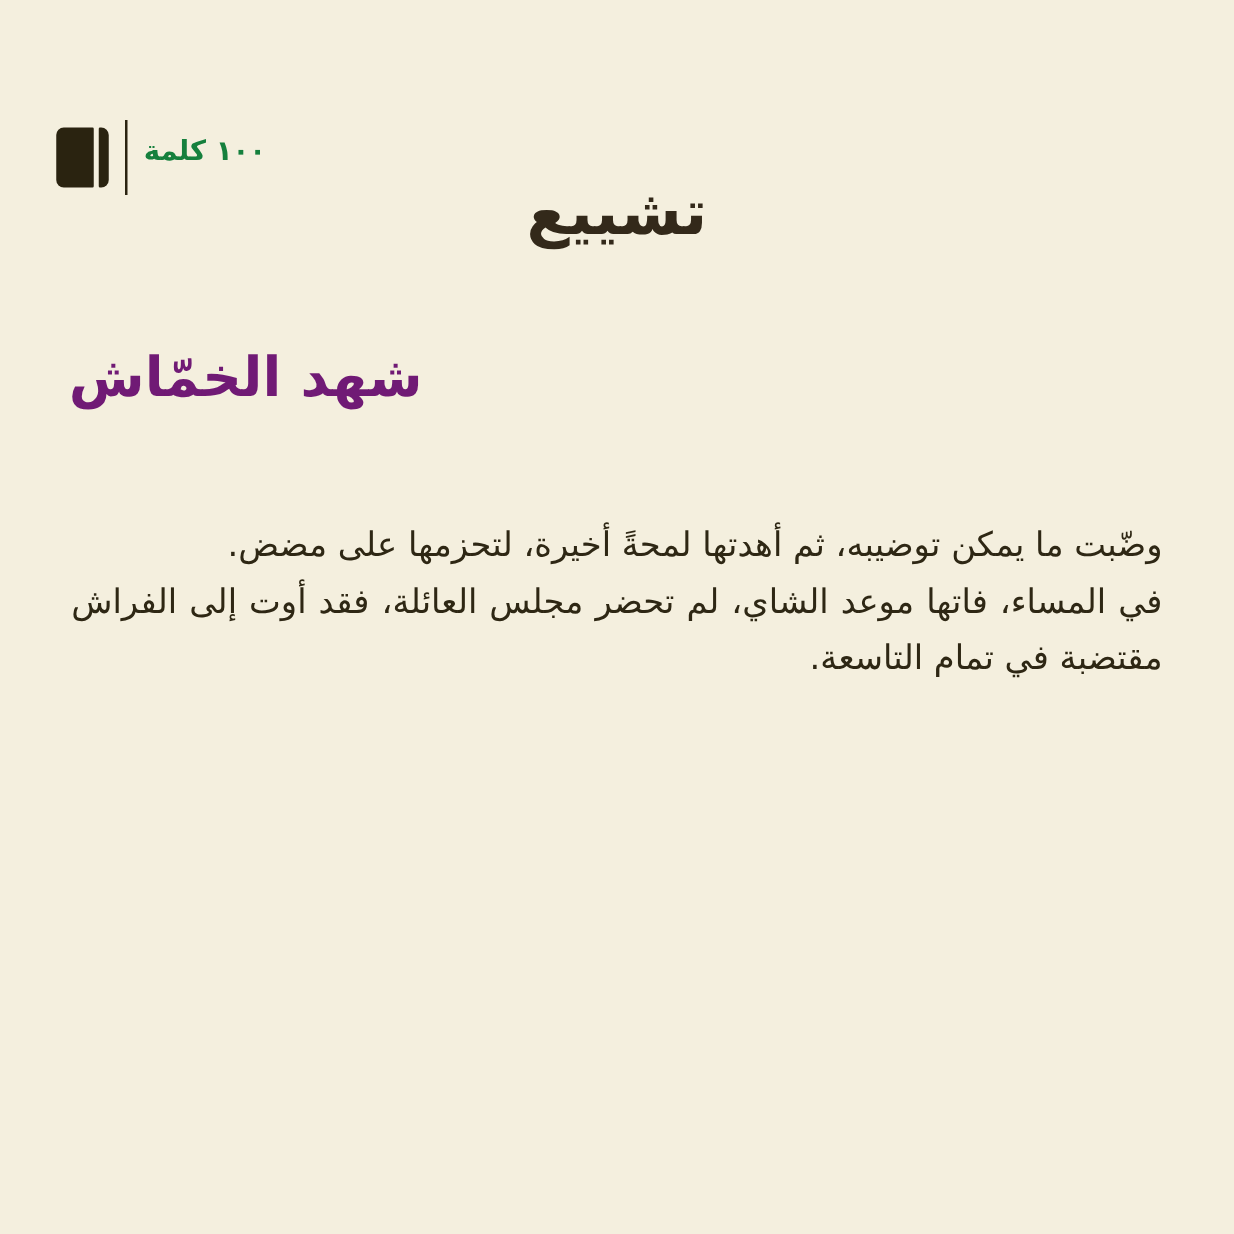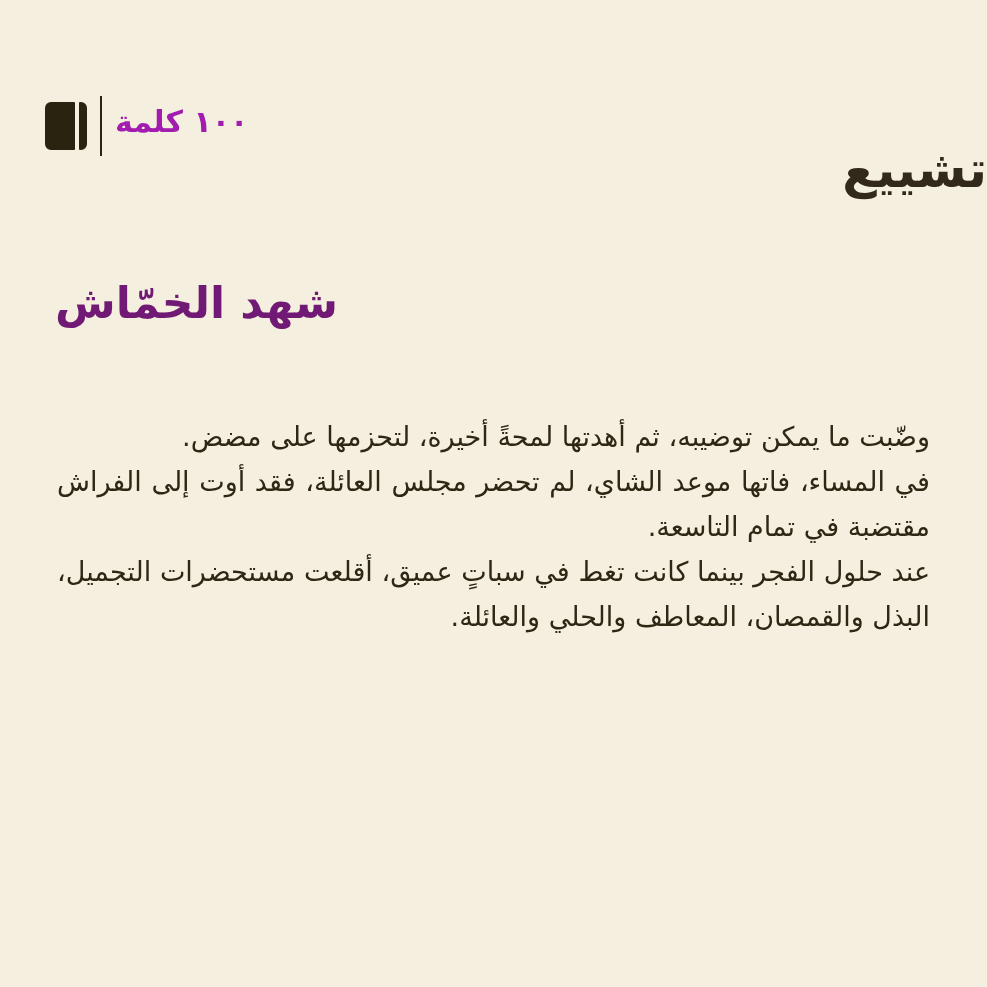--- a/index.html
+++ b/index.html
@@ -46,33 +46,34 @@
   }
   .brand-divider {
     width: 2px;
     height: 60px;
     background: #2A2310;
     margin: 0 13px 0 13px;
   }
   .brand-wordmark {
     direction: rtl;
     font-weight: bold;
-    font-size: 30px;
+    font-size: 22px;
     line-height: 1;
     letter-spacing: 0;
-    color: #a21caf;
+    color: #15803d;
     transform: translateY(-4px);
   }
 
   
   .story-title {
     position: absolute;
     top: 140px;
     left: 0;
     right: 0;
+    text-align: center;
     font-size: 50px;
     font-weight: bold;
     color: #33291A;
     line-height: 1.2;
   }
 
   
   .author-name {
     position: absolute;
     left: 55px;
@@ -113,14 +114,13 @@
   <div class="brand-wordmark">١٠٠ كلمة</div>
 </div>
 
 <div class="story-title">تشييع</div>
 
 <div class="author-name">شهد الخمّاش</div>
 
 <div class="story-body">
     <p>وضّبت ما يمكن توضيبه، ثم أهدتها لمحةً أخيرة، لتحزمها على مضض.</p>
     <p>في المساء، فاتها موعد الشاي، لم تحضر مجلس العائلة، فقد أوت إلى الفراش مقتضبة في تمام التاسعة.</p>
-    <p>عند حلول الفجر بينما كانت تغط في سباتٍ عميق، أقلعت مستحضرات التجميل، البذل والقمصان، المعاطف والحلي والعائلة.</p>
   </div>
 
 </body></html>

